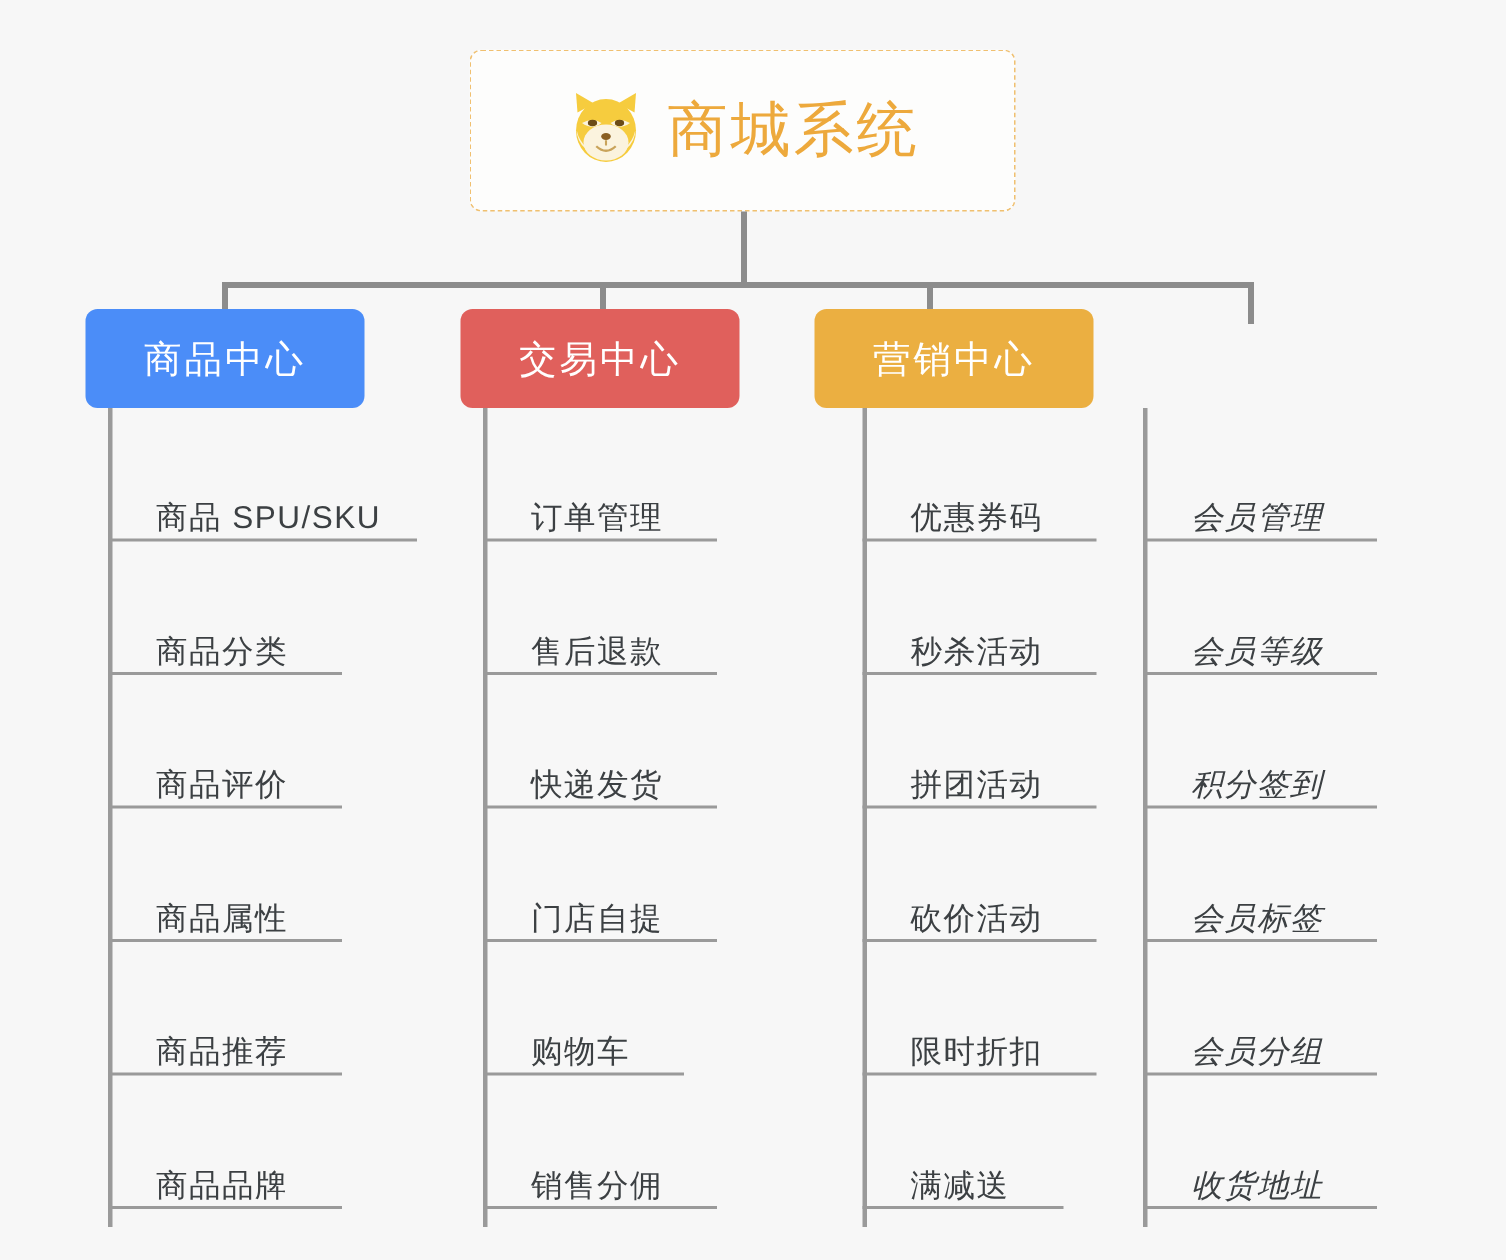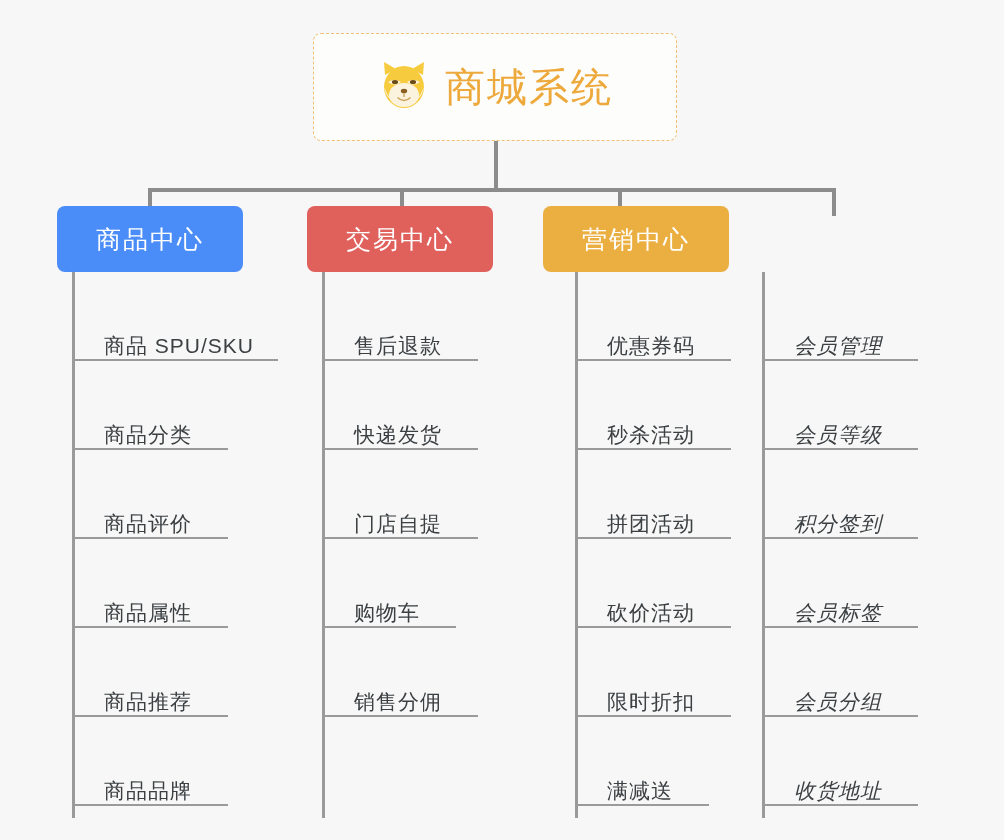--- a/index.html
+++ b/index.html
@@ -141,20 +141,24 @@
     </div>
     <div class="leaf-item">
       <span class="leaf-label">商品品牌</span>
       <span class="leaf-rule" style="width:156px;"></span>
     </div>
   </div>
 
   <div class="leaf-col" style="left:322px;">
     <div class="spine" style="height:546px;"></div>
     <div class="leaf-item">
+      <span class="leaf-label">订单管理</span>
+      <span class="leaf-rule" style="width:156px;"></span>
+    </div>
+    <div class="leaf-item">
       <span class="leaf-label">售后退款</span>
       <span class="leaf-rule" style="width:156px;"></span>
     </div>
     <div class="leaf-item">
       <span class="leaf-label">快递发货</span>
       <span class="leaf-rule" style="width:156px;"></span>
     </div>
     <div class="leaf-item">
       <span class="leaf-label">门店自提</span>
       <span class="leaf-rule" style="width:156px;"></span>

